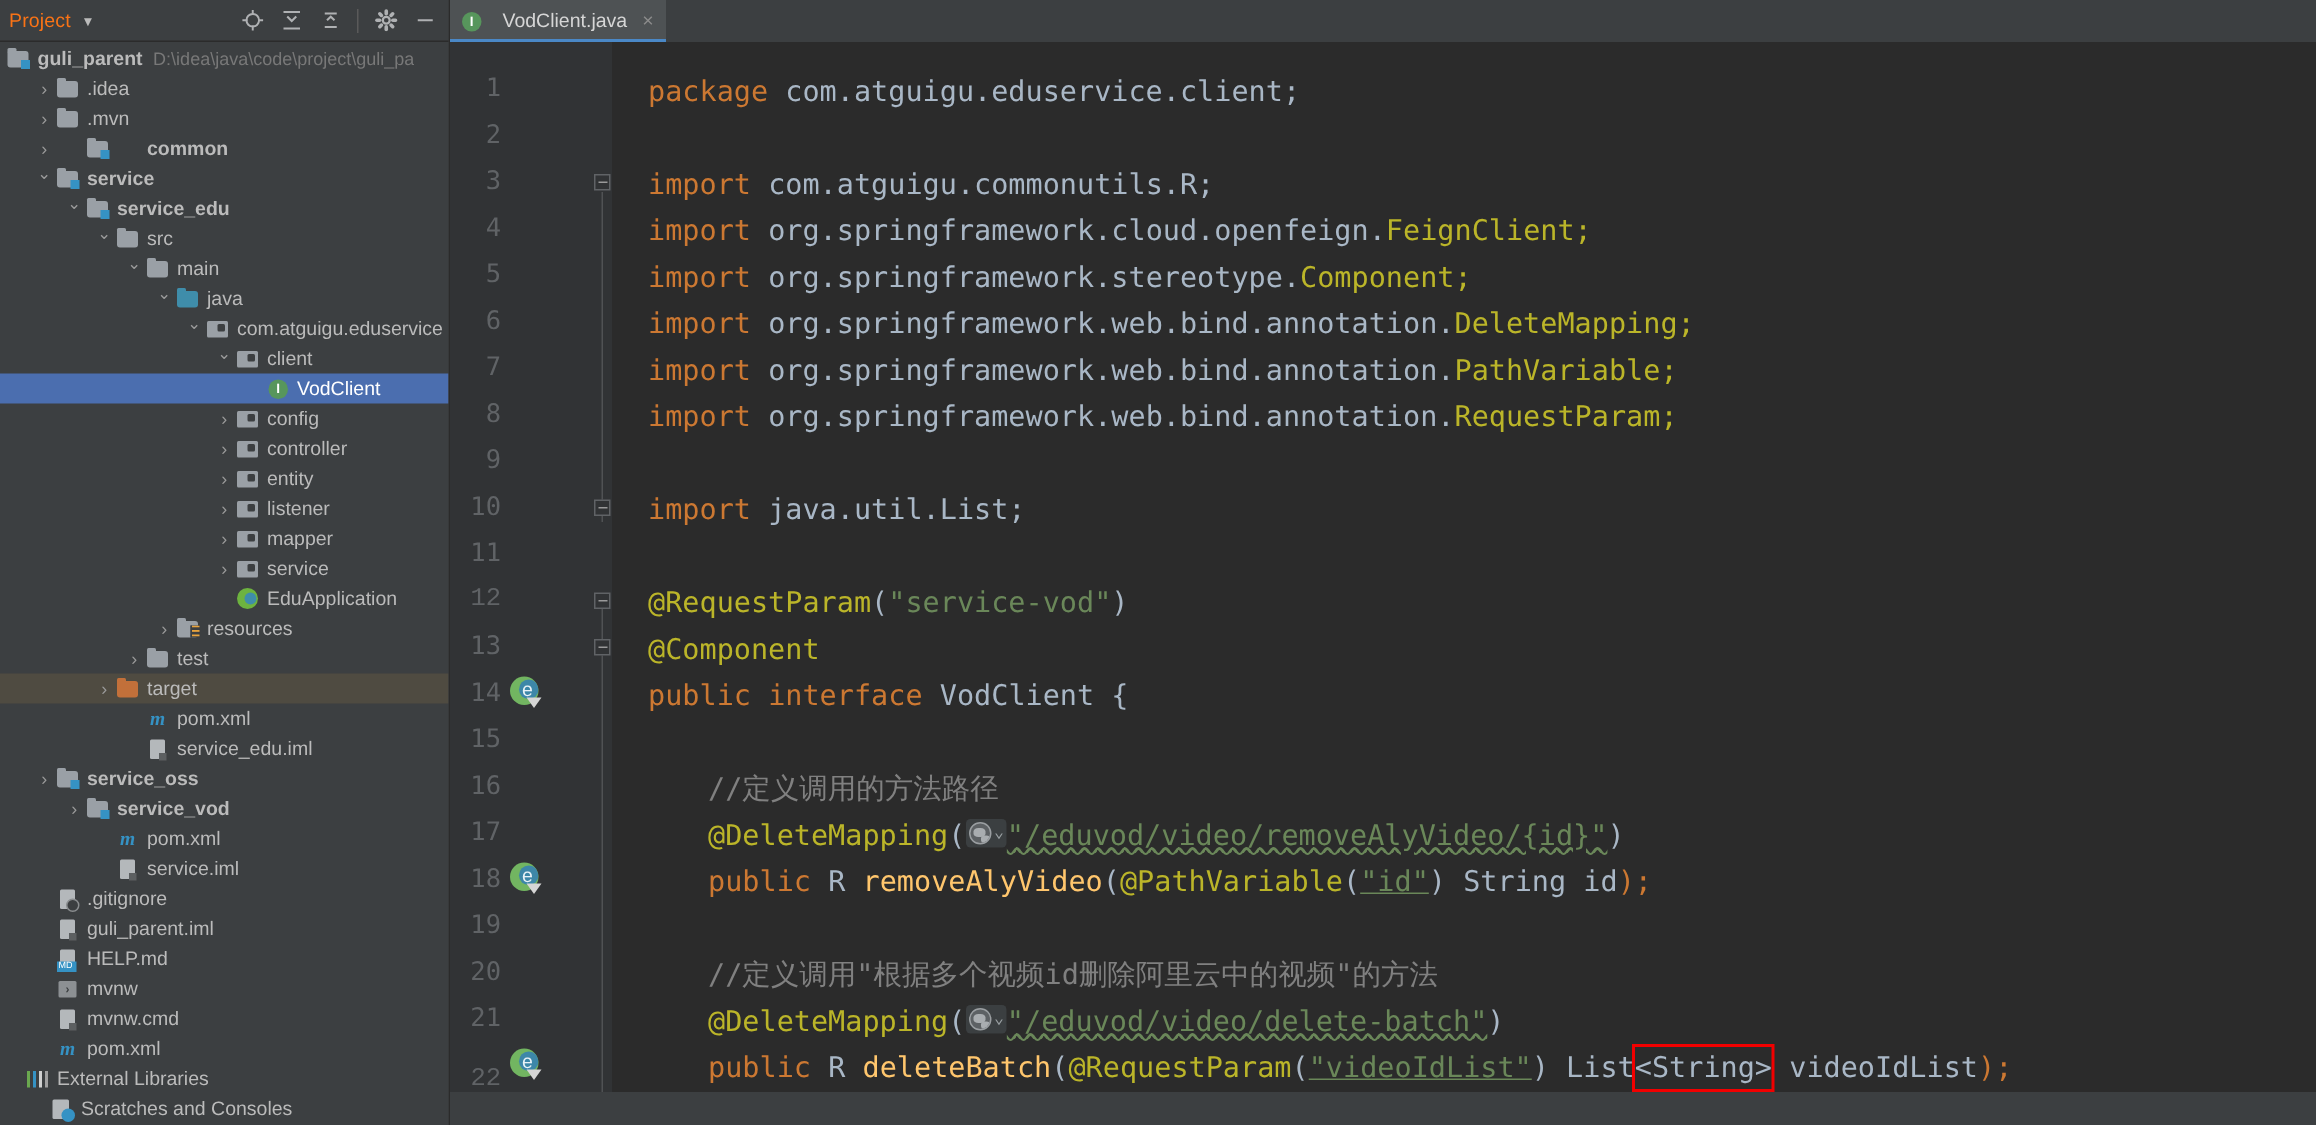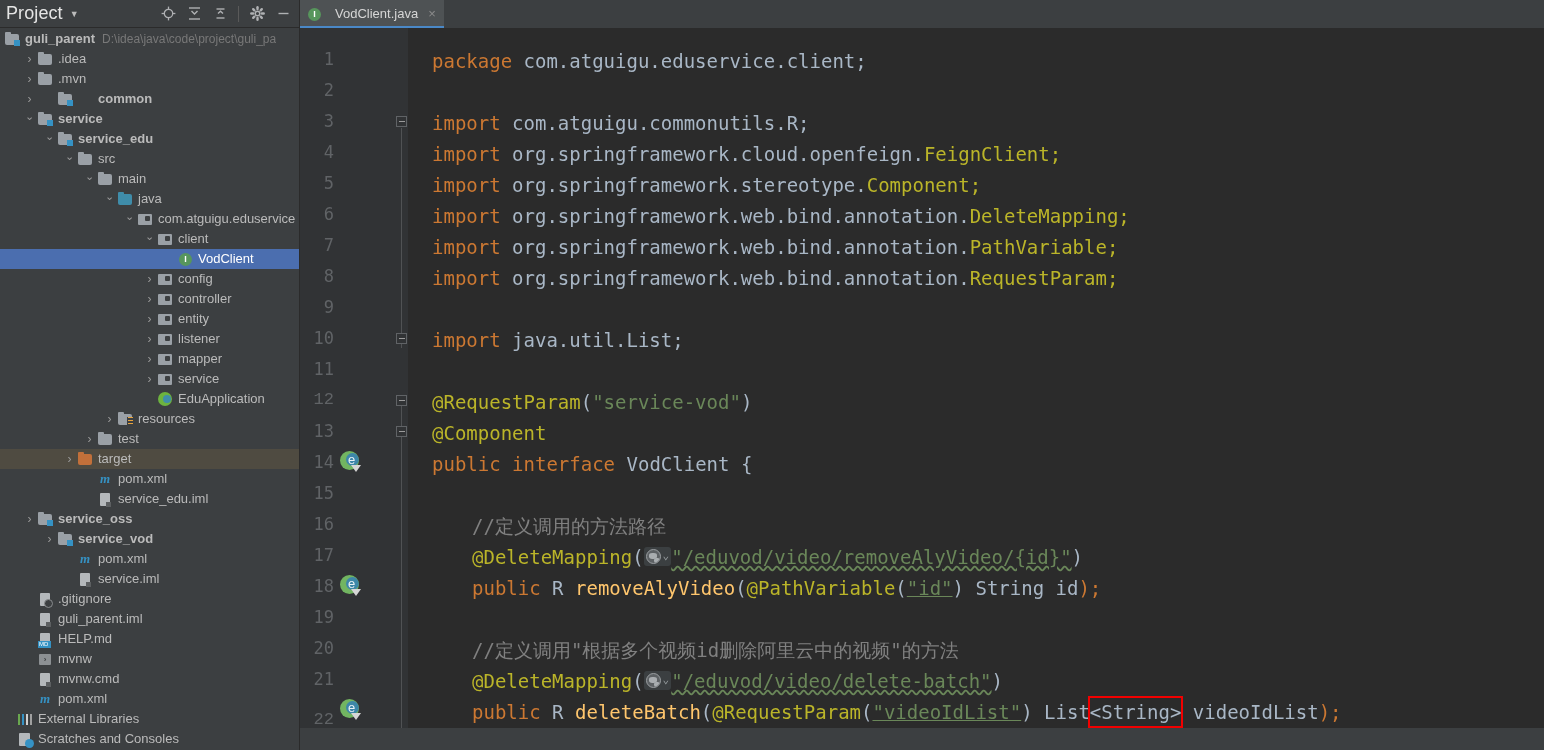--- a/index.html
+++ b/index.html
@@ -14,21 +14,21 @@
   
   #project-panel{
     width:300px; height:750px; background:#3c3f41;
     display:flex; flex-direction:column; flex:0 0 300px;
     border-right:1px solid #2b2b2b;
   }
   #project-toolbar{
     height:28px; background:#3c3f41; display:flex; align-items:center;
     padding:0 4px 0 6px; gap:2px; border-bottom:1px solid #2b2b2b;
   }
-  .tb-title{ color:#e5e5e5; font-size:18px; letter-spacing:.1px; }
+  .tb-title{ color:#f97316; font-size:13px; letter-spacing:.1px; }
   .tb-caret{ color:#bbbbbb; font-size:9px; margin-left:5px; }
   .tb-spacer{ flex:1 1 auto; }
   .tb-btn{ width:24px;height:24px; display:flex;align-items:center;justify-content:center; cursor:pointer;}
   .tb-sep{ width:1px;height:16px;background:#5a5a5a;margin:0 4px; }
 
   #project-tree{
     flex:1 1 auto; overflow:hidden; background:#3c3f41; padding-top:1px;
     font-size:13px;
   }
   .node{
@@ -478,21 +478,21 @@
             </span>
             <span class="lbl">pom.xml</span>
           </div>
           <div class="node" style="padding-left: 4px;">
             <span class="arrow"></span>
             <span class="ic">
               <span class="i-lib"></span>
             </span>
             <span class="lbl">External Libraries</span>
           </div>
-          <div class="node" style="padding-left: 4px; align-items: center;">
+          <div class="node" style="padding-left: 20px; align-items: center;">
             <span class="arrow"></span>
             <span class="ic">
               <span class="i-scratch"></span>
             </span>
             <span class="lbl">Scratches and Consoles</span>
           </div>
         </div>
     </div>
   </div>
 

